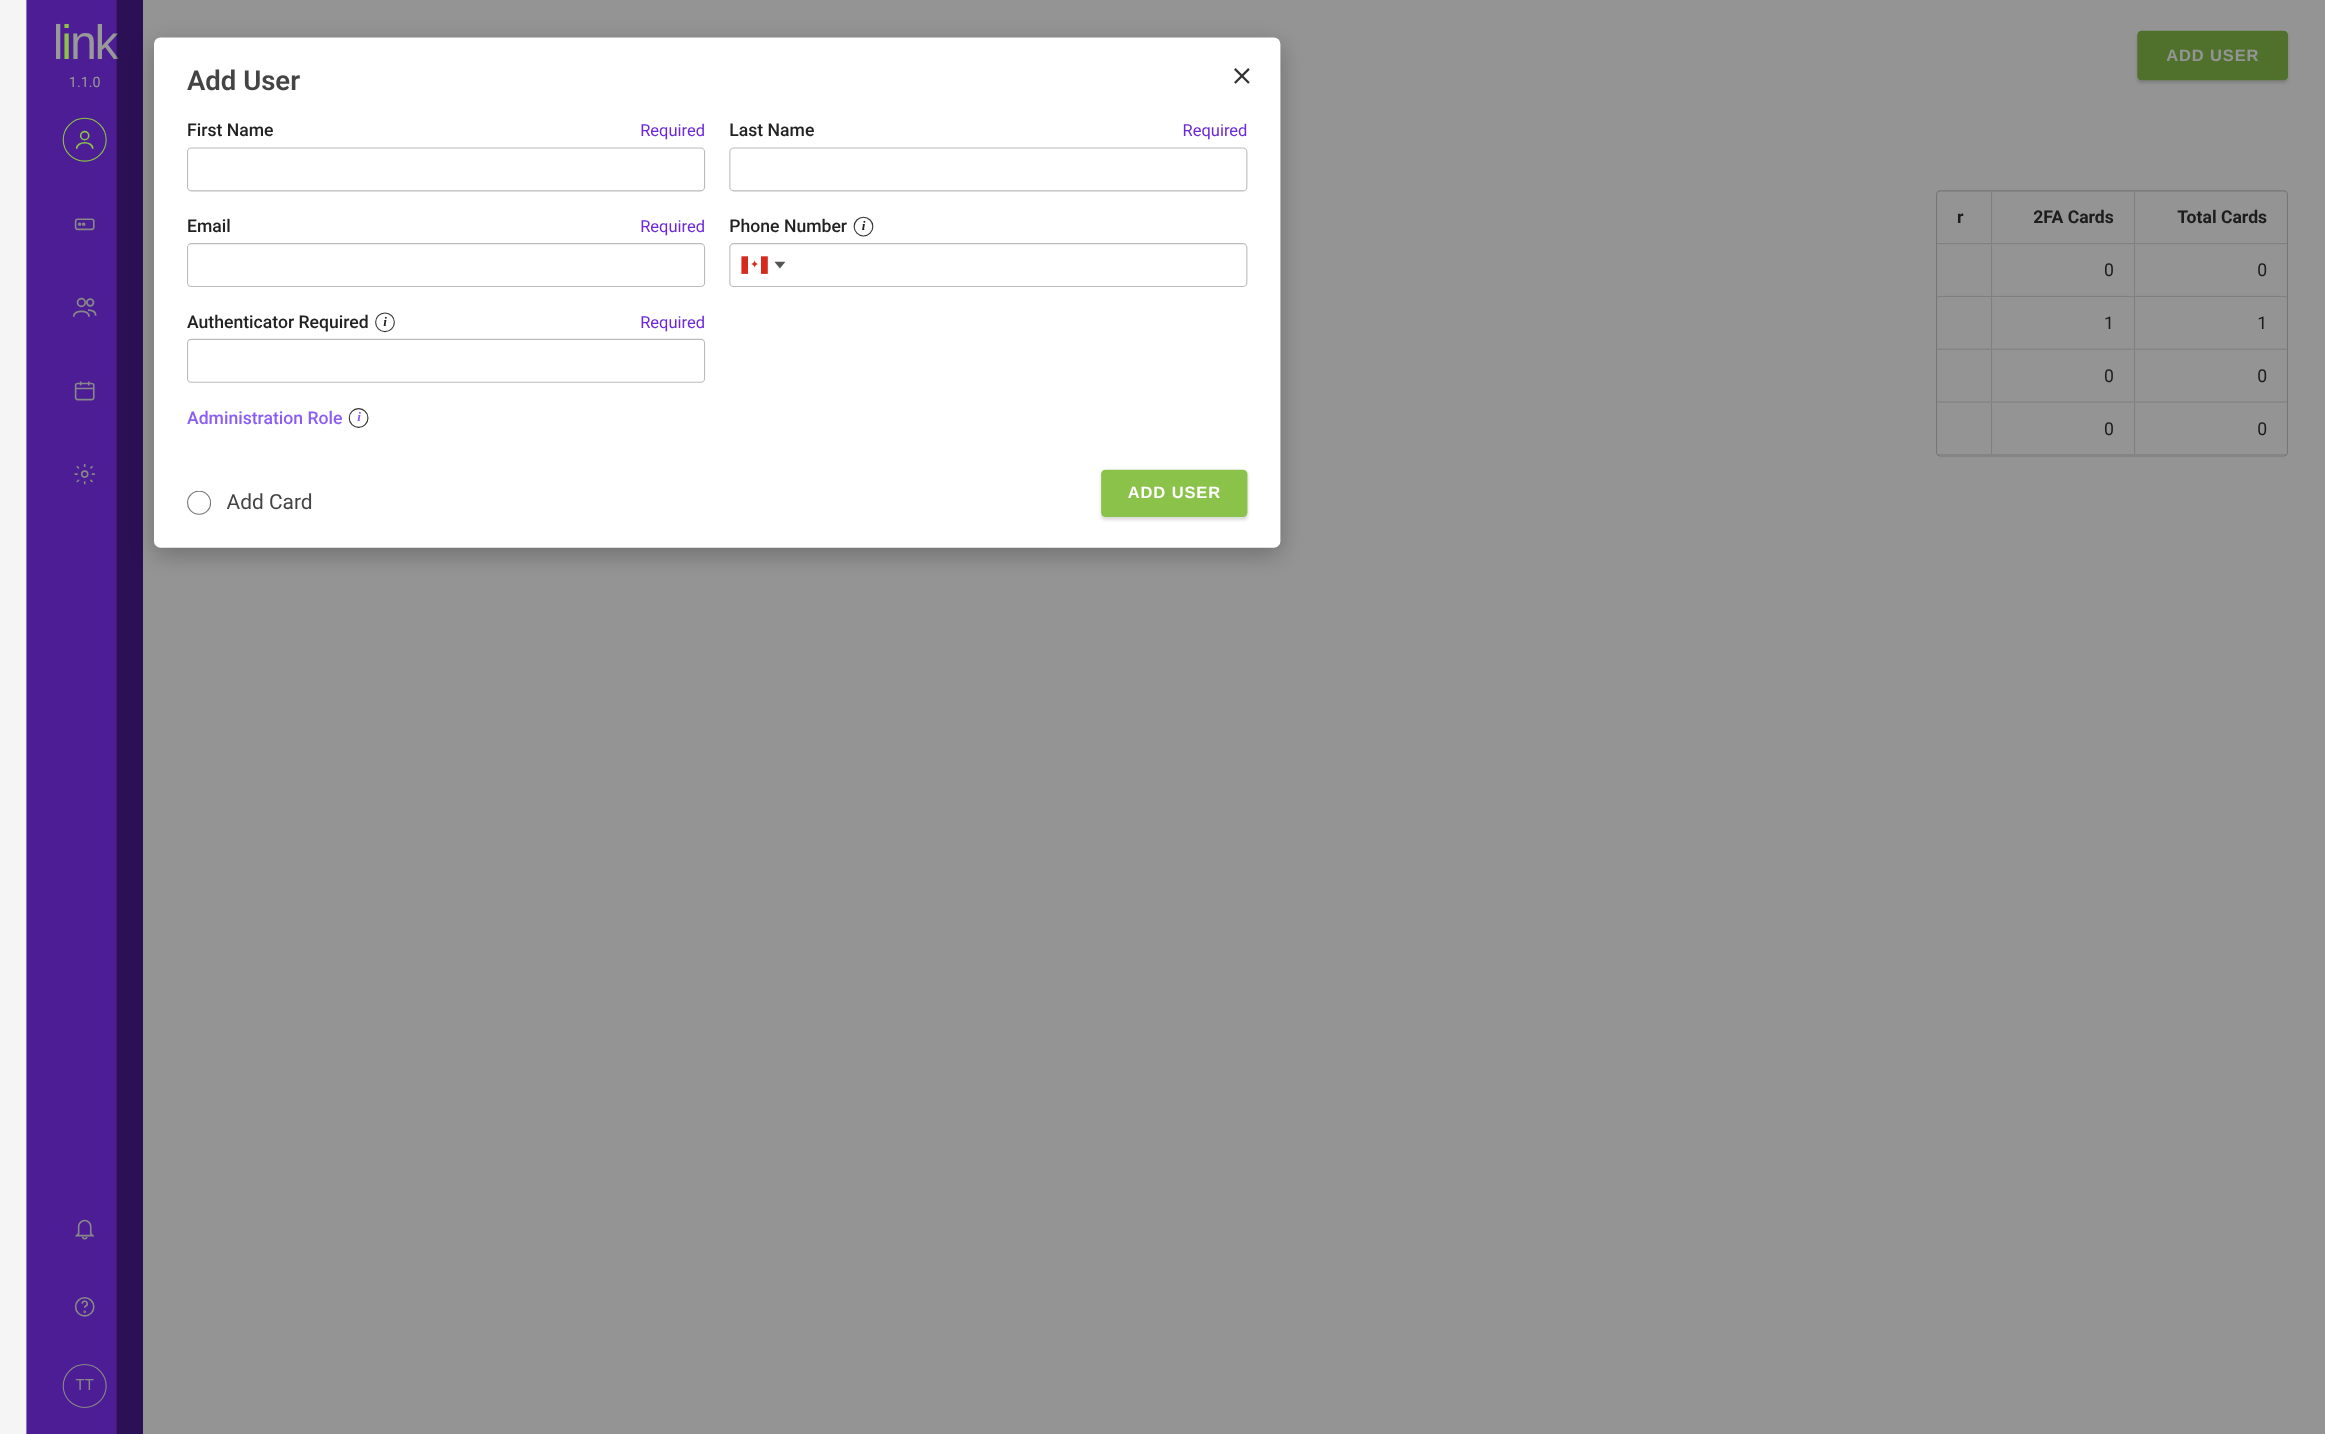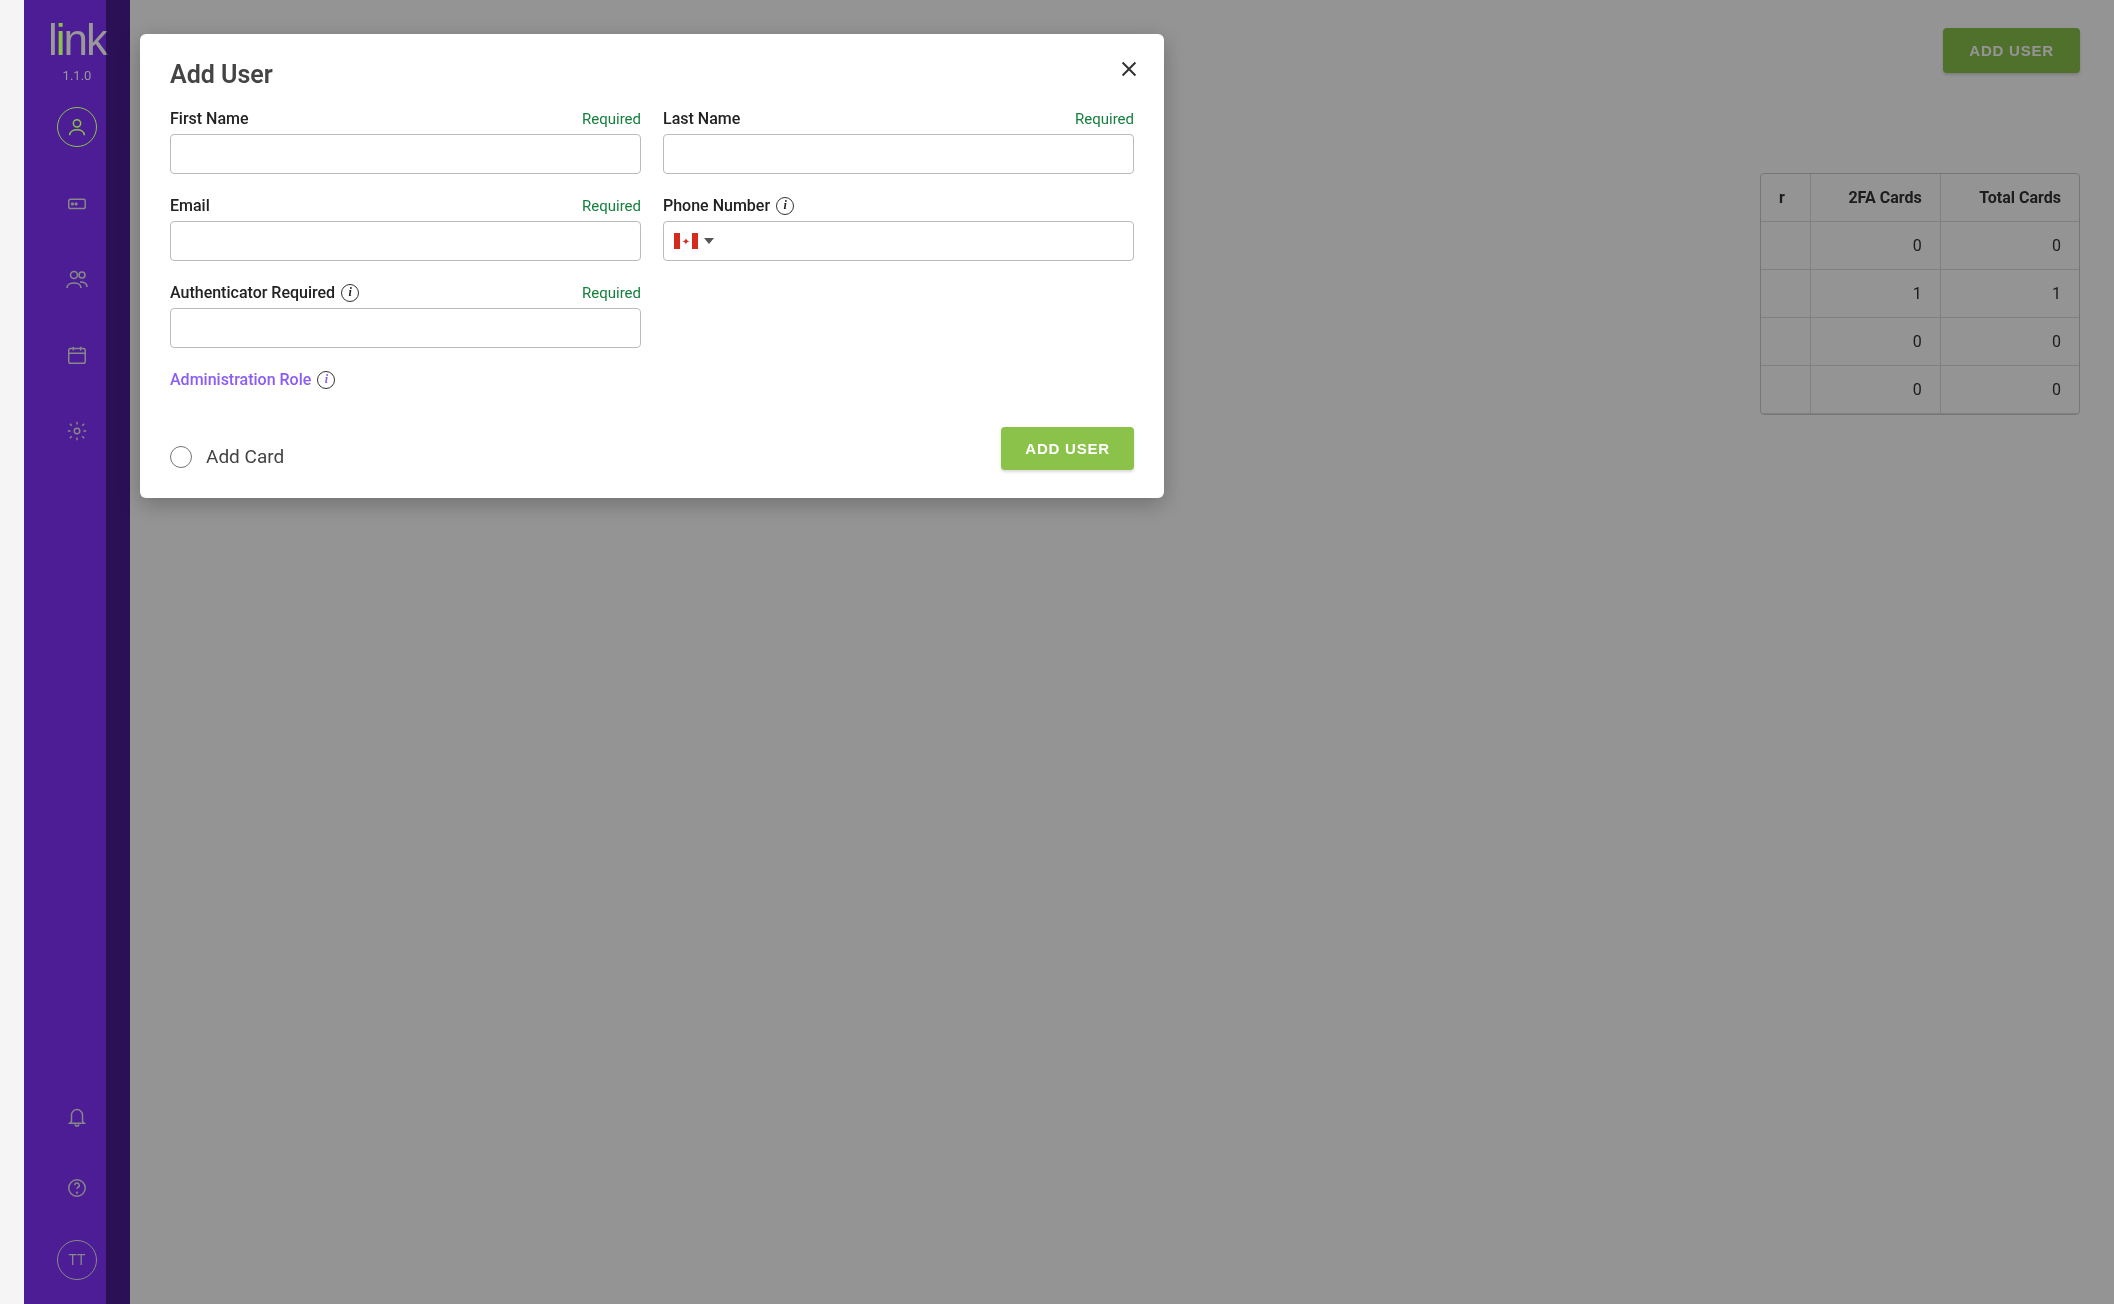--- a/index.html
+++ b/index.html
@@ -134,21 +134,21 @@
 .form-grid {
   display: grid;
   grid-template-columns: 1fr 1fr;
   column-gap: 22px;
   row-gap: 22px;
   margin-top: 20px;
 }
 .field { display: flex; flex-direction: column; }
 .field-label-row { display: flex; justify-content: space-between; align-items: baseline; margin-bottom: 6px; }
 .field-label { font-size: 16px; color: #222; font-weight: 500; display: flex; align-items: center; gap: 6px; }
-.req { color: #15803d; font-size: 15px; font-weight: 400; }
+.req { color: #6d28d9; font-size: 15px; font-weight: 400; }
 .field input[type=text] {
   width: 100%;
   height: 40px;
   border: 1px solid #bbb;
   border-radius: 4px;
   padding: 0 10px;
   font-size: 15px;
 }
 .phone-wrap {
   display: flex; align-items: center;

